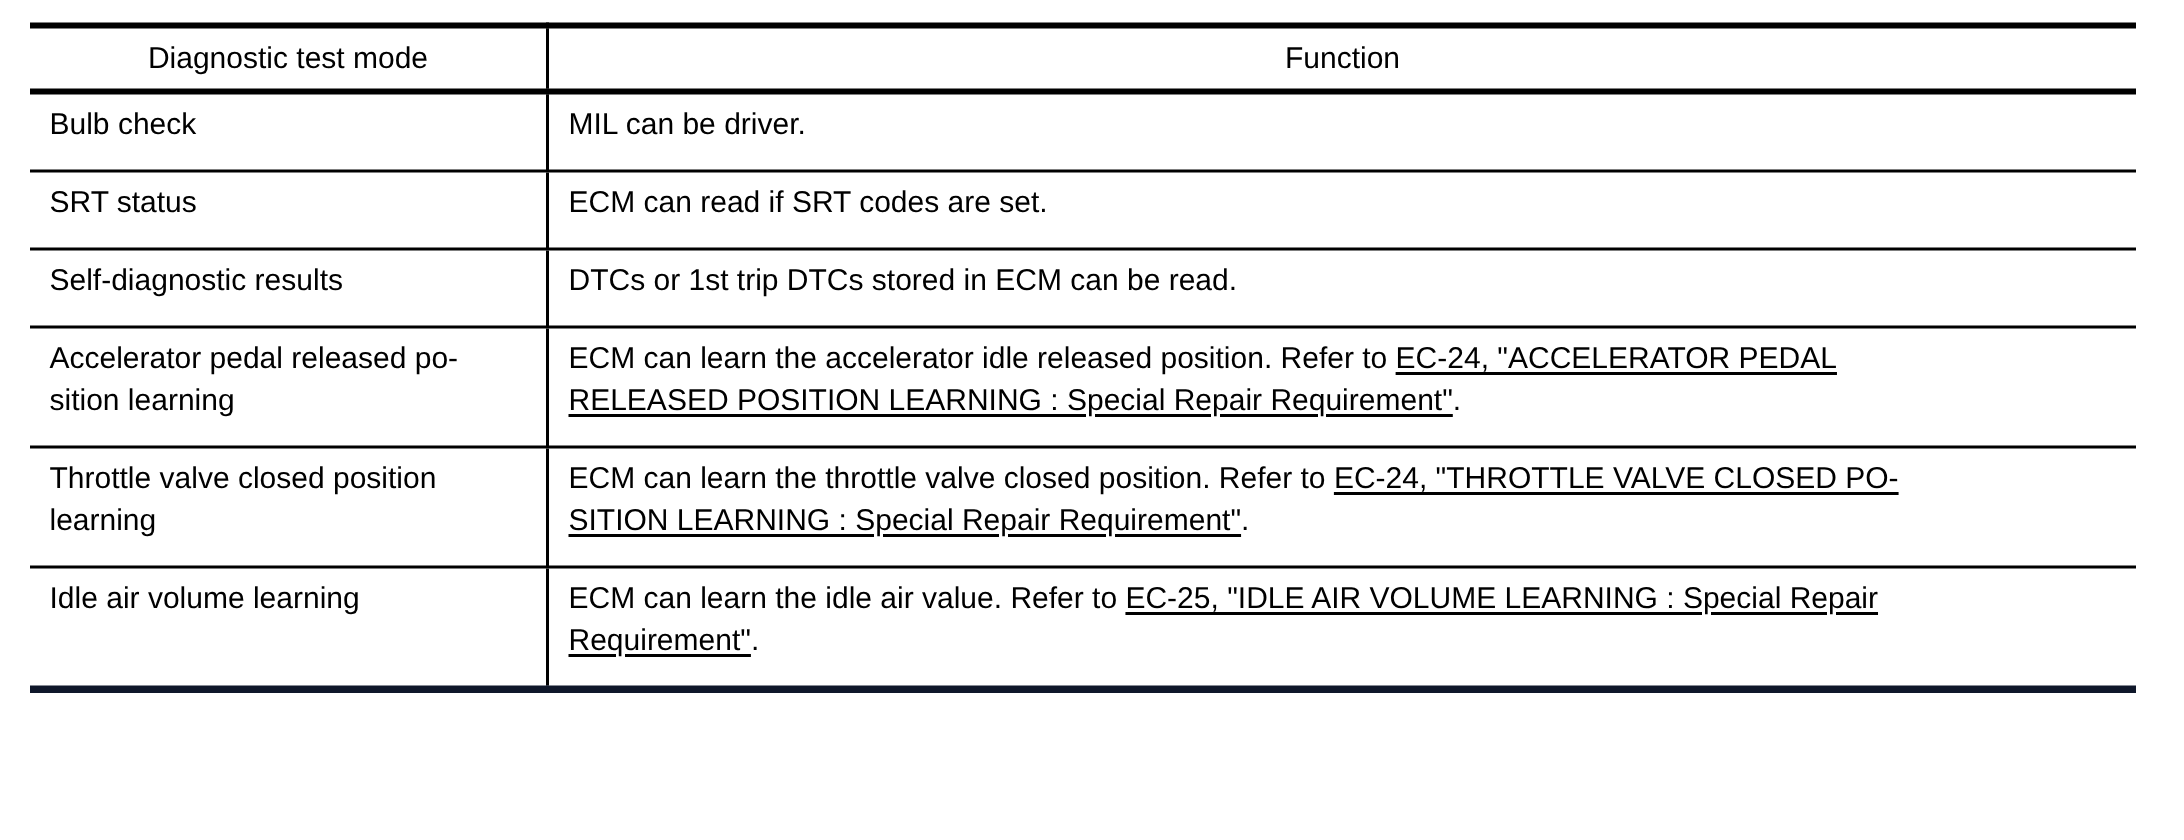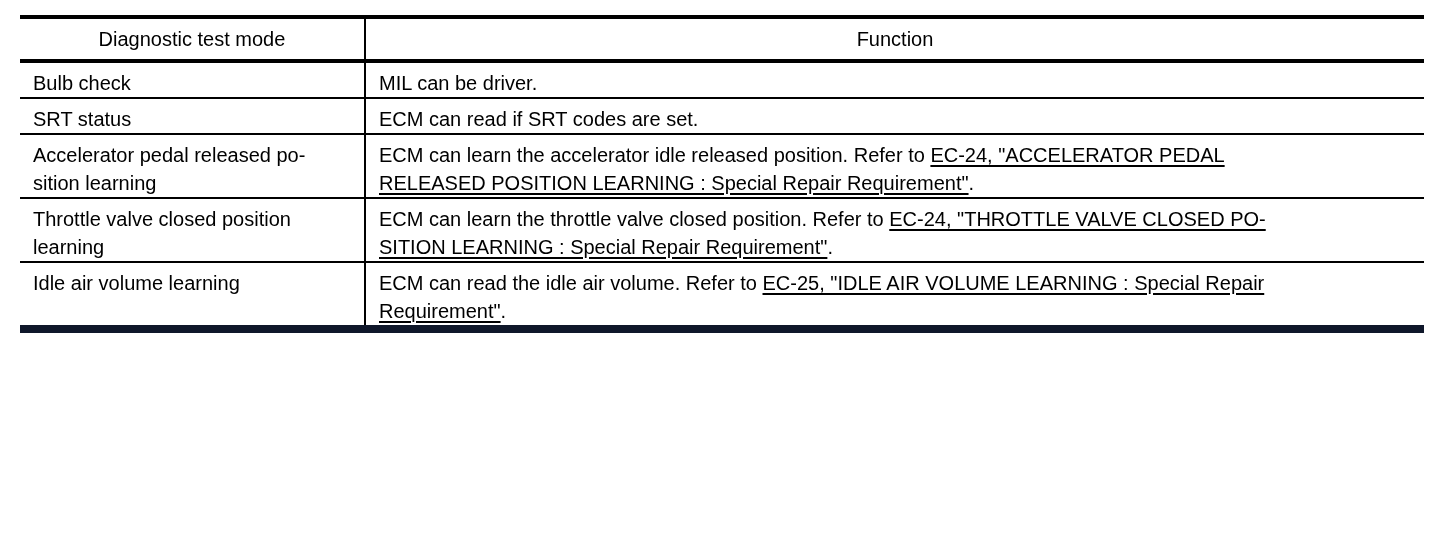--- a/index.html
+++ b/index.html
@@ -20,21 +20,21 @@
     position: absolute;
     left: 20px;
     top: 15px;
     width: 1404px;
     border-collapse: collapse;
     table-layout: fixed;
     font-size: 20px;
     line-height: 28px;
     color: #000000;
     border-top: 4px solid #000000;
-    border-bottom: 8px solid #0f172a;
+    border-bottom: 5px solid #0f172a;
   }
   col.col-mode { width: 345px; }
   col.col-func { width: 1059px; }
   thead tr {
     border-bottom: 4px solid #000000;
   }
   thead th {
     font-weight: normal;
     text-align: center;
     vertical-align: middle;
@@ -45,21 +45,21 @@
     border-bottom: 2px solid #000000;
   }
   tbody tr:last-child {
     border-bottom: none;
   }
   th:first-child, td:first-child {
     border-right: 2px solid #000000;
   }
   tbody td {
     vertical-align: top;
-    padding: 6px 12px 0 13px;
+    padding: 6px 12px 16px 13px;
     white-space: pre-line;
   }
   .ref-link {
     color: #000000;
     text-decoration: underline;
     text-decoration-thickness: 2px;
     text-underline-offset: 3px;
     cursor: pointer;
   }
 </style>
@@ -83,36 +83,40 @@
     <td class="mode-cell">Bulb check</td>
     <td class="func-cell"><span class="plain-text">MIL can be driver.</span></td>
   </tr>
 
   <tr>
     <td class="mode-cell">SRT status</td>
     <td class="func-cell"><span class="plain-text">ECM can read if SRT codes are set.</span></td>
   </tr>
 
 
+  <tr>
+    <td class="mode-cell">Self-diagnostic results</td>
+    <td class="func-cell"><span class="plain-text">DTCs or 1st trip DTCs stored in ECM can be read.</span></td>
+  </tr>
 
   <tr>
     <td class="mode-cell">Accelerator pedal released po-
 sition learning</td>
     <td class="func-cell"><span class="plain-text">ECM can learn the accelerator idle released position. Refer to </span><span class="ref-link">EC-24, "ACCELERATOR PEDAL
 RELEASED POSITION LEARNING : Special Repair Requirement"</span><span class="plain-text">.</span></td>
   </tr>
 
   <tr>
     <td class="mode-cell">Throttle valve closed position
 learning</td>
     <td class="func-cell"><span class="plain-text">ECM can learn the throttle valve closed position. Refer to </span><span class="ref-link">EC-24, "THROTTLE VALVE CLOSED PO-
 SITION LEARNING : Special Repair Requirement"</span><span class="plain-text">.</span></td>
   </tr>
 
   <tr>
     <td class="mode-cell">Idle air volume learning</td>
-    <td class="func-cell"><span class="plain-text">ECM can read the idle air volume. Refer to </span><span class="ref-link">EC-25, "IDLE AIR VOLUME LEARNING : Special Repair
+    <td class="func-cell"><span class="plain-text">ECM can learn the idle air value. Refer to </span><span class="ref-link">EC-25, "IDLE AIR VOLUME LEARNING : Special Repair
 Requirement"</span><span class="plain-text">.</span></td>
   </tr>
 
 </tbody>
   </table>
 </div>
 
 </body></html>

